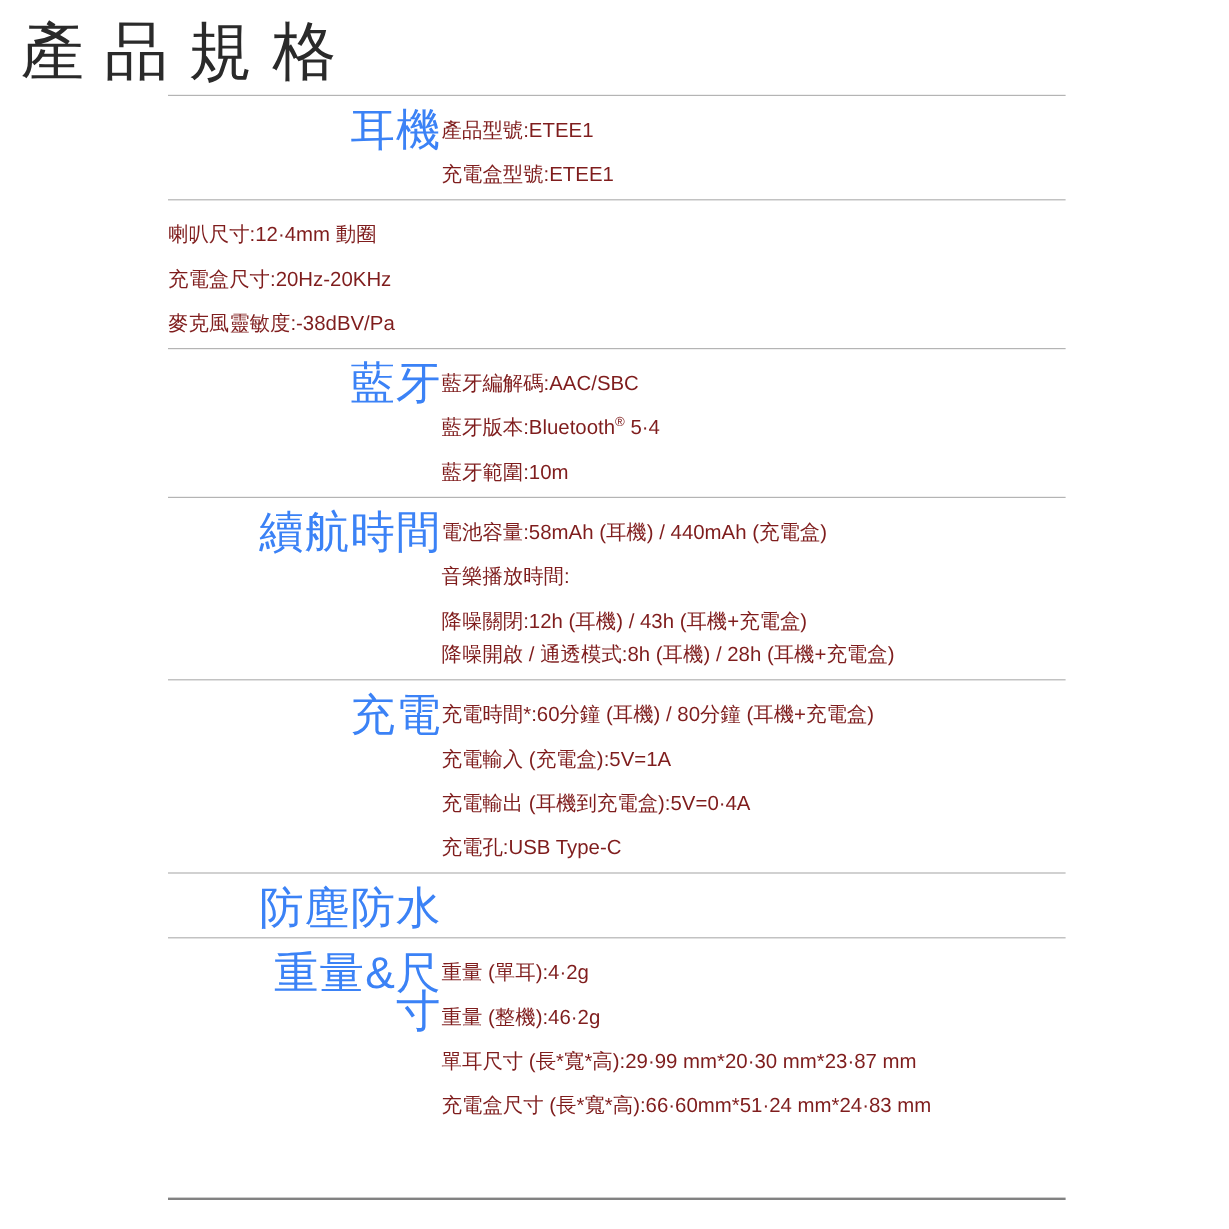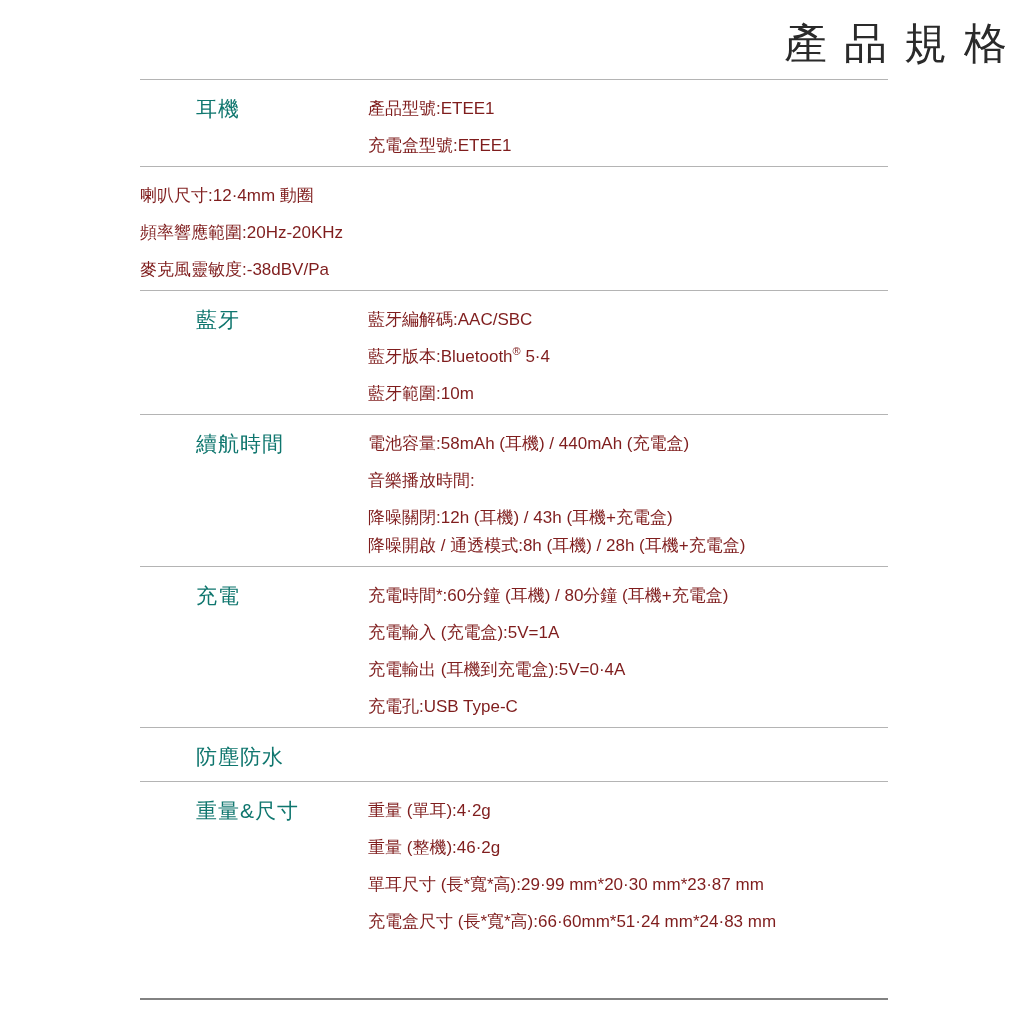--- a/index.html
+++ b/index.html
@@ -9,47 +9,48 @@
     height: 1024px;
     background: #ffffff;
     overflow: hidden;
     display: flex;
     flex-direction: column;
     box-sizing: border-box;
     font-family: "Liberation Sans", "DejaVu Sans", sans-serif;
   }
   .title {
     margin: 12px 0 0 0;
-    text-align: right;
-    font-size: 43px;
+    text-align: left;
+    font-size: 53px;
     font-weight: 400;
     letter-spacing: 17px;
     padding-left: 17px; 
     color: #2a2a2a;
     line-height: 63px;
   }
   .table {
     width: 748px;
     margin-left: 140px;
     margin-top: 4px;
   }
   .section {
     display: flex;
     border-top: 1px solid #b4b4b4;
     padding: 12px 0 8px 0;
   }
   .cat {
     width: 228px;
     box-sizing: border-box;
     padding: 1px 0 0 56px;
-    font-size: 21px;
+    font-size: 37px;
     line-height: 32px;
-    color: #0f766e;
+    color: #3b82f6;
     letter-spacing: 1px;
     flex-shrink: 0;
+    text-align: right;
   }
   .vals {
     flex: 1;
     padding-top: 6px;
     font-size: 17px;
     color: #7f1d1d;
   }
   .line {
     line-height: 21px;
     margin-bottom: 16px;
@@ -81,21 +82,21 @@
       <div class="section">
         <div class="cat">耳機</div>
         <div class="vals">
           <div class="line">產品型號:ETEE1</div>
           <div class="line">充電盒型號:ETEE1</div>
         </div>
       </div>
       <div class="section">
         <div class="vals">
           <div class="line">喇叭尺寸:12·4mm 動圈</div>
-          <div class="line">頻率響應範圍:20Hz-20KHz</div>
+          <div class="line">充電盒尺寸:20Hz-20KHz</div>
           <div class="line">麥克風靈敏度:-38dBV/Pa</div>
         </div>
       </div>
       <div class="section">
         <div class="cat">藍牙</div>
         <div class="vals">
           <div class="line">藍牙編解碼:AAC/SBC</div>
           <div class="line">藍牙版本:Bluetooth<sup>®</sup> 5·4</div>
           <div class="line">藍牙範圍:10m</div>
         </div>

